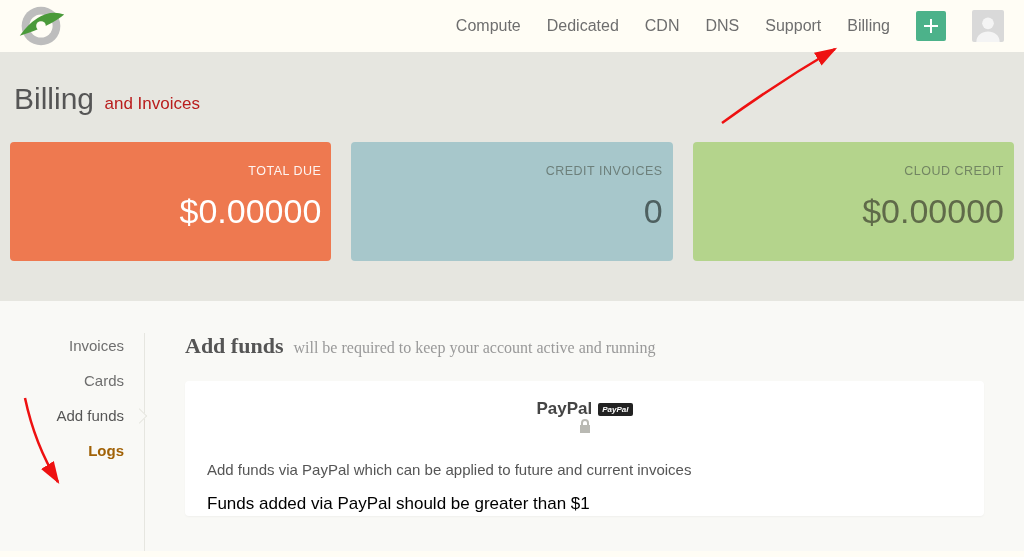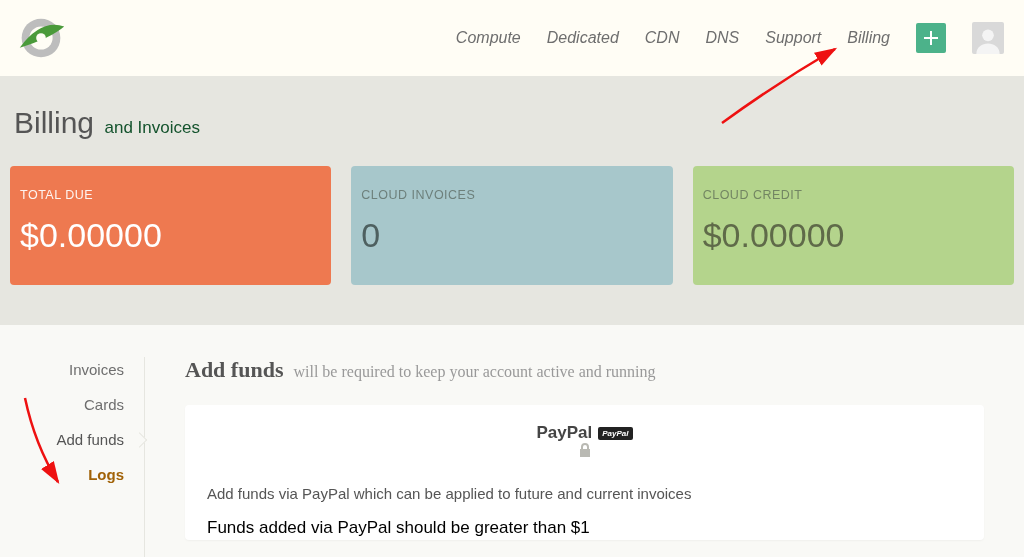--- a/index.html
+++ b/index.html
@@ -11,22 +11,21 @@
       overflow: hidden;
       color: #555;
     }
     
     .header {
       display: flex;
       align-items: center;
       justify-content: space-between;
       padding: 12px 20px 12px 12px;
       background: #fffdf5;
-      height: 76px;
-      font-style: italic;
+      height: 52px;
     }
     .logo {
       width: 58px;
       height: 58px;
       position: relative;
     }
     .logo svg { width: 100%; height: 100%; }
     .nav {
       display: flex;
       align-items: center;
@@ -71,31 +70,31 @@
     .page-title {
       margin: 0 0 26px 4px;
       font-weight: 300;
     }
     .page-title .big {
       font-size: 30px;
       color: #555;
     }
     .page-title .sub {
       font-size: 17px;
-      color: #14532d;
+      color: #b91c1c;
       margin-left: 6px;
     }
     .cards-row {
       display: flex;
       gap: 20px;
     }
     .stat-card {
       flex: 1;
       border-radius: 4px;
-      text-align: left;
+      text-align: right;
       padding: 22px 10px 30px 10px;
     }
     .stat-card.orange { background: #ee7950; }
     .stat-card.blue { background: #a7c7cb; }
     .stat-card.green { background: #b4d48c; }
     .stat-label {
       font-size: 12.5px;
       letter-spacing: 0.5px;
       color: rgba(255,255,255,0.92);
       margin-bottom: 14px;
@@ -264,21 +263,21 @@
     <div class="page-title">
       <span class="big">Billing</span>
       <span class="sub">and Invoices</span>
     </div>
     <div class="cards-row">
       <div class="stat-card orange">
         <div class="stat-label">TOTAL DUE</div>
         <div class="stat-value">$0.00000</div>
       </div>
       <div class="stat-card blue">
-        <div class="stat-label">CLOUD INVOICES</div>
+        <div class="stat-label">CREDIT INVOICES</div>
         <div class="stat-value">0</div>
       </div>
       <div class="stat-card green">
         <div class="stat-label">CLOUD CREDIT</div>
         <div class="stat-value">$0.00000</div>
       </div>
     </div>
   </div>
 </div>
 

